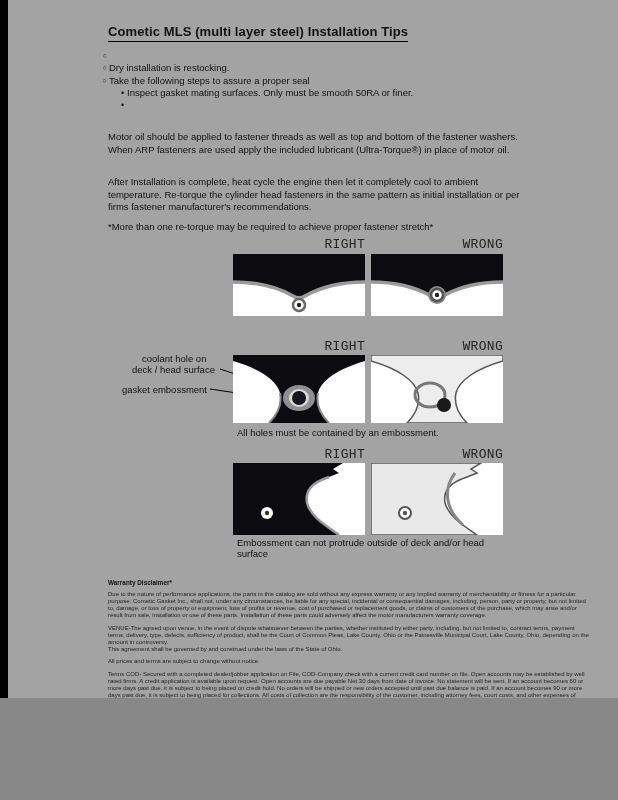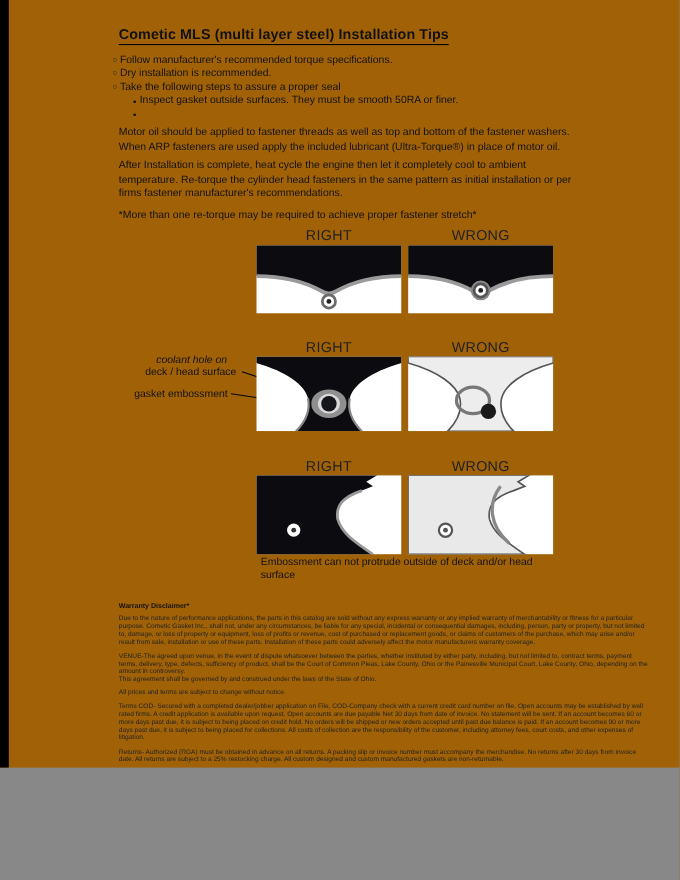--- a/index.html
+++ b/index.html
@@ -1,19 +1,19 @@
 <!DOCTYPE html>
 <html><head>
 <meta charset="utf-8">
 <style>
   html,body{margin:0;padding:0;background:#888;}
   .page{
     position:relative;
     width:618px;height:698px;
-    background:#a16207;
+    background:#a3a3a3;
     font-family:"Liberation Sans", sans-serif;
     color:#111;
     overflow:hidden;
     margin:0 auto;
   }
   .left-bar{position:absolute;left:0;top:0;width:8px;height:800px;background:#000;}
   .content{position:relative;margin-left:98px;margin-right:28px;padding-top:22px;}
   .doc-title{
     display:inline-block;
     margin:0 0 8px 10px;
@@ -21,24 +21,24 @@
     border-bottom:1.5px solid #000;
     padding-bottom:2px;
     letter-spacing:0.1px;
   }
   .bullets{font-size:9.5px;line-height:12.3px;}
   .b-row{display:flex;align-items:flex-start;}
   .b-marker{width:9px;text-align:center;font-size:7px;line-height:12.3px;flex:0 0 9px;margin-left:2px;}
   .sb-row{display:flex;align-items:flex-start;margin-left:20px;}
   .sb-marker{width:9px;text-align:center;font-size:9px;line-height:12.3px;flex:0 0 9px;}
   .diesel-heading{margin:13px 0 0 10px;font-size:10.5px;font-weight:bold;}
-  .para{margin:5px 0 0 10px;font-size:9.5px;line-height:12.4px;max-width:424px;}
+  .para{margin:20px 0 0 10px;font-size:9.5px;line-height:12.4px;max-width:424px;}
   .note{margin:7px 0 0 10px;font-size:9.5px;line-height:12px;}
   .diagrams{position:relative;height:332px;margin-top:2px;}
-  .dg-header{position:absolute;width:132px;text-align:center;font-size:13px;color:#222;letter-spacing:0.3px;}
+  .dg-header{position:absolute;width:132px;text-align:right;font-size:13px;color:#222;letter-spacing:0.3px;font-family:Liberation Mono, monospace;}
   .dg-img{position:absolute;width:132px;}
   .dg-caption{position:absolute;font-size:9.5px;color:#111;}
   .dg-label{position:absolute;font-size:9.5px;color:#111;white-space:nowrap;}
   .connector-overlay{position:absolute;left:0;top:0;width:492px;height:332px;pointer-events:none;}
   .disclaimer{margin:12px 0 0 10px;font-size:6px;line-height:7.2px;max-width:486px;color:#222;}
   .disclaimer h2{font-size:6.4px;margin:0 0 5px 0;font-weight:bold;color:#111;}
   .disclaimer p{margin:0 0 0 0;}
   .disclaimer p.gap{margin-top:5px;}
   .footer-code{position:absolute;left:388px;top:760px;font-size:11.5px;color:#111;font-family:Liberation Mono, monospace;}
 </style>
@@ -48,33 +48,32 @@
 <div class="page">
   <div class="left-bar"></div>
 
   <div class="content">
 
     <h1 class="doc-title">Cometic MLS (multi layer steel) Installation Tips</h1>
 
     <div class="bullets">
       <div class="b-row">
         <span class="b-marker">○</span>
-        <span>Follow manufacturer's recommended torque specifications.</span>
       </div>
       <div class="b-row">
         <span class="b-marker">○</span>
-        <span>Dry installation is recommended.</span>
+        <span>Dry installation is restocking.</span>
       </div>
       <div class="b-row">
         <span class="b-marker">○</span>
         <span>Take the following steps to assure a proper seal</span>
       </div>
       <div class="sb-row">
         <span class="sb-marker">•</span>
-        <span>Inspect gasket outside surfaces.  They must be smooth 50RA or finer.</span>
+        <span>Inspect gasket mating surfaces.  Only must be smooth 50RA or finer.</span>
       </div>
       <div class="sb-row">
         <span class="sb-marker">•</span>
       </div>
     </div>
 
     <p class="para">Motor oil should be applied to fastener threads as well as top and bottom of the fastener washers. When ARP fasteners are used apply the included lubricant (Ultra-Torque®) in place of motor oil.</p>
     <p class="para">After Installation is complete, heat cycle the engine then let it completely cool to ambient temperature. Re-torque the cylinder head fasteners in the same pattern as initial installation or per firms fastener manufacturer's recommendations.</p>
     <p class="note">*More than one re-torque may be required to achieve proper fastener stretch*</p>
 
@@ -99,21 +98,21 @@
           <path d="M0,28 C28,28 46,34 60,42 C64,44.5 68,44.5 72,42 C86,34 104,28 132,28" fill="none" stroke="#9a9a9a" stroke-width="3.5"></path>
           <circle cx="66" cy="41" r="9" fill="#8a8a8a"></circle>
           <circle cx="66" cy="41" r="6" fill="#ffffff" stroke="#555555" stroke-width="2.5"></circle>
           <circle cx="66" cy="41" r="2.2" fill="#222222"></circle>
         </svg>
       </div>
 
       <div class="dg-header" style="left:135px;top:104px;">RIGHT</div>
       <div class="dg-header" style="left:273px;top:104px;">WRONG</div>
 
-      <div class="dg-label" style="left:44px;top:118px;font-style:italic;">coolant hole on</div>
+      <div class="dg-label" style="left:44px;top:118px;">coolant hole on</div>
       <div class="dg-label" style="left:34px;top:129px;">deck / head surface</div>
       <div class="dg-label" style="left:24px;top:149px;">gasket embossment</div>
 
       <svg class="connector-overlay">
         <line x1="122" y1="134" x2="198" y2="159" stroke="#000" stroke-width="1"></line>
         <line x1="112" y1="154" x2="186" y2="165" stroke="#000" stroke-width="1"></line>
       </svg>
 
       <div class="dg-img" style="left:135px;top:120px;">
         <svg width="132" height="68" viewBox="0 0 132 68">
@@ -127,20 +126,21 @@
         </svg>
       </div>
       <div class="dg-img" style="left:273px;top:120px;">
         <svg width="132" height="68" viewBox="0 0 132 68">
           <rect width="132" height="68" fill="#ffffff"></rect>
           <path d="M0,0 H132 V6 C104,14 88,26 85,38 C82.5,50 87,59 96,68 H36 C45,59 49.5,50 47,38 C44,26 28,14 0,6 Z" fill="#ededed" stroke="#555555" stroke-width="1.5"></path>
           <ellipse cx="59" cy="40" rx="15" ry="12" fill="none" stroke="#777777" stroke-width="3"></ellipse>
           <circle cx="73" cy="50" r="7" fill="#1a1a1a"></circle>
         </svg>
       </div>
+      <div class="dg-caption" style="left:139px;top:192px;">All holes must be contained by an embossment.</div>
 
       <div class="dg-header" style="left:135px;top:212px;">RIGHT</div>
       <div class="dg-header" style="left:273px;top:212px;">WRONG</div>
 
       <div class="dg-img" style="left:135px;top:228px;">
         <svg width="132" height="72" viewBox="0 0 132 72">
           <rect width="132" height="72" fill="#ffffff"></rect>
           <path d="M0,0 H110 L100,6 L106,10 L96,14 C78,20 72,28 74,40 C78,54 92,62 106,72 H0 Z" fill="#0b0b10"></path>
           <path d="M96,14 C78,20 72,28 74,40 C78,54 92,62 106,72" fill="none" stroke="#999999" stroke-width="2.5"></path>
           <circle cx="34" cy="50" r="6" fill="#ffffff"></circle>

